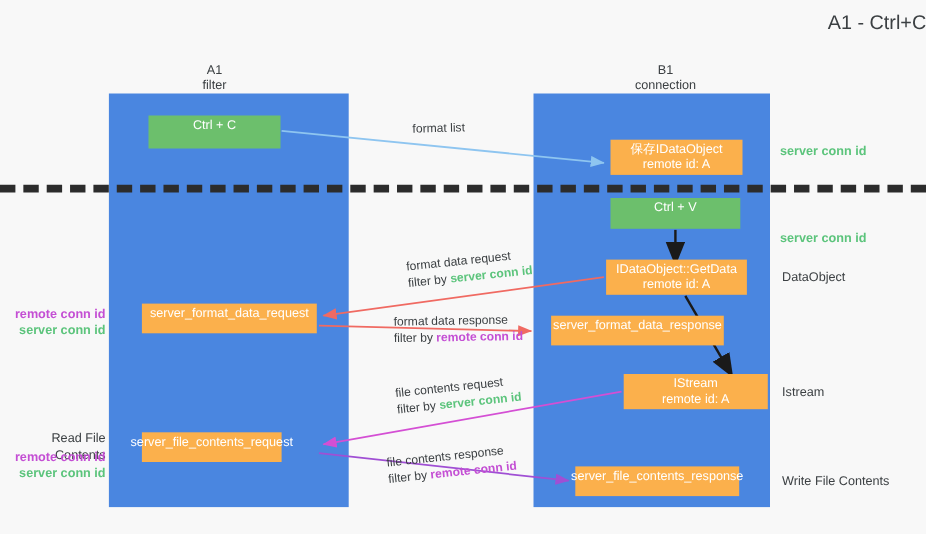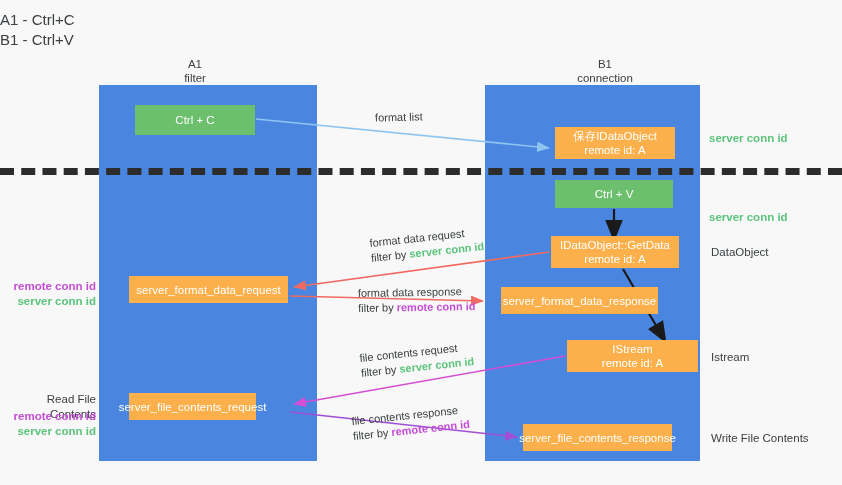--- a/index.html
+++ b/index.html
@@ -17,22 +17,22 @@
   }
   #stage {
     position: absolute;
     inset: 0;
   }
   .abs { position: absolute; }
 
   
   #title-block {
     left: 0; right: 0; top: 10px;
-    text-align: left;
-    font-size: 15px;
+    text-align: right;
+    font-size: 18px;
     line-height: 20px;
     color: #3c4043;
   }
 
   
   .col-caption {
     text-align: center;
     font-size: 11.5px;
     line-height: 14px;
     color: #3c4043;
@@ -55,21 +55,21 @@
     height: 0;
     border-top: 7px dashed #2c2c2c;
   }
 
   
   .node {
     box-sizing: border-box;
     display: flex;
     flex-direction: column;
     align-items: center;
-    justify-content: center;
+    justify-content: flex-start;
     color: #ffffff;
     font-size: 11.5px;
     line-height: 14px;
     text-align: center;
     padding: 2px 4px;
   }
   .node.green  { background: #6cbf6c; }
   .node.orange { background: #fbb04c; }
   .node .l2 { font-size: 11.5px; }
 
@@ -118,21 +118,20 @@
 
   #wires { position: absolute; inset: 0; pointer-events: none; }
 </style>
 </head>
 <body>
 
 <div id="stage">
 
   <div class="abs" id="title-block">
     <div>A1 - Ctrl+C</div>
-    <div>B1 - Ctrl+V</div>
   </div>
 
   <div class="abs col-caption" id="caption-a1">
     <div>A1</div>
     <div>filter</div>
   </div>
   <div class="abs col-caption" id="caption-b1">
     <div>B1</div>
     <div>connection</div>
   </div>

